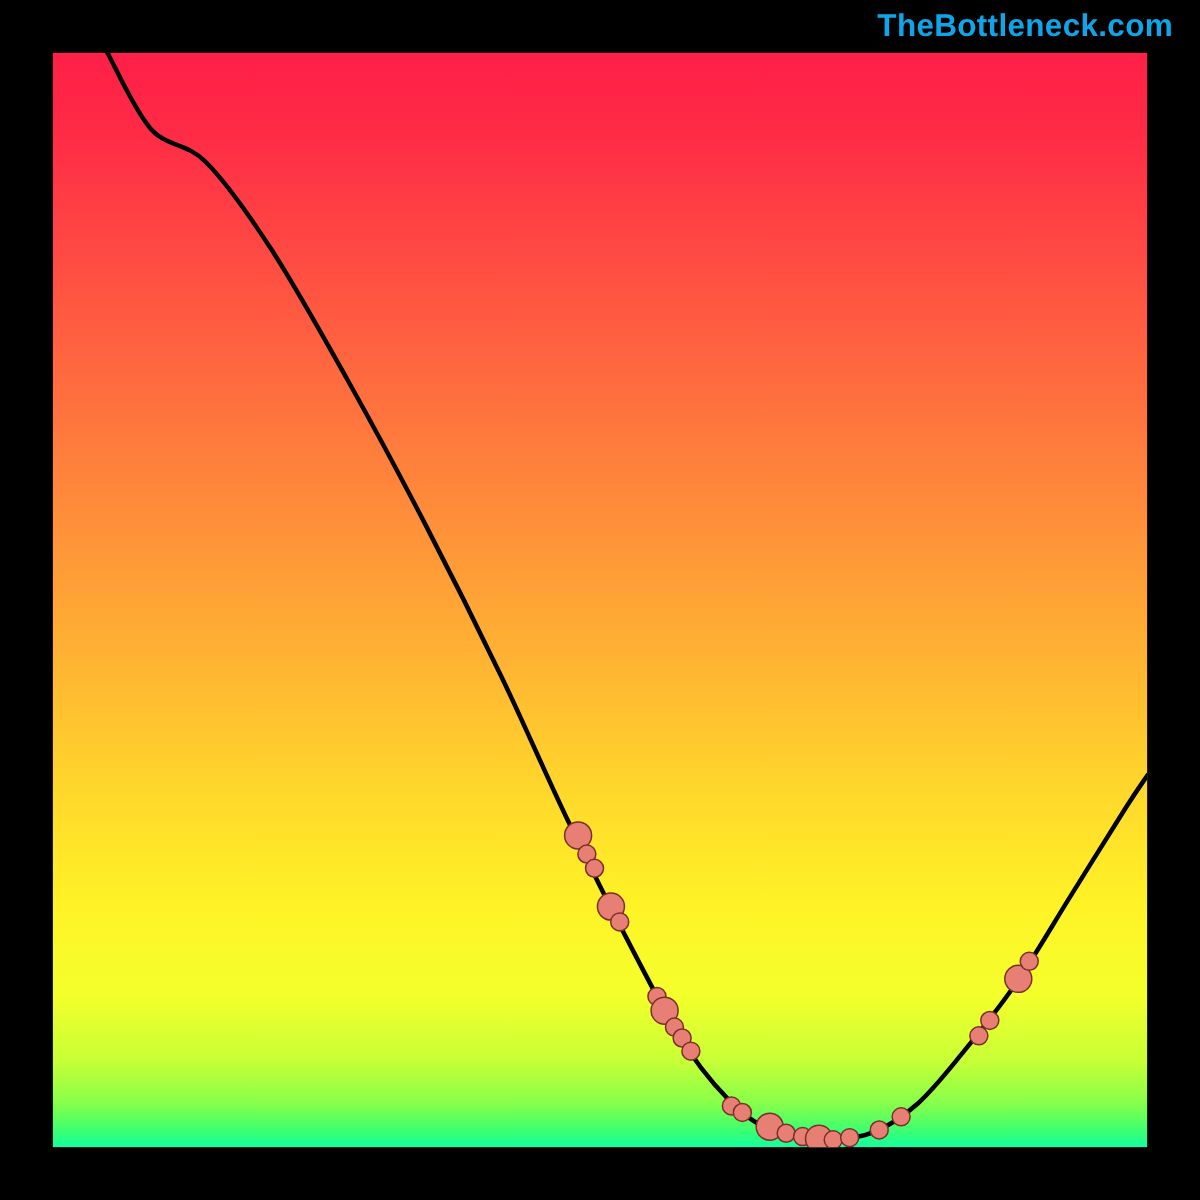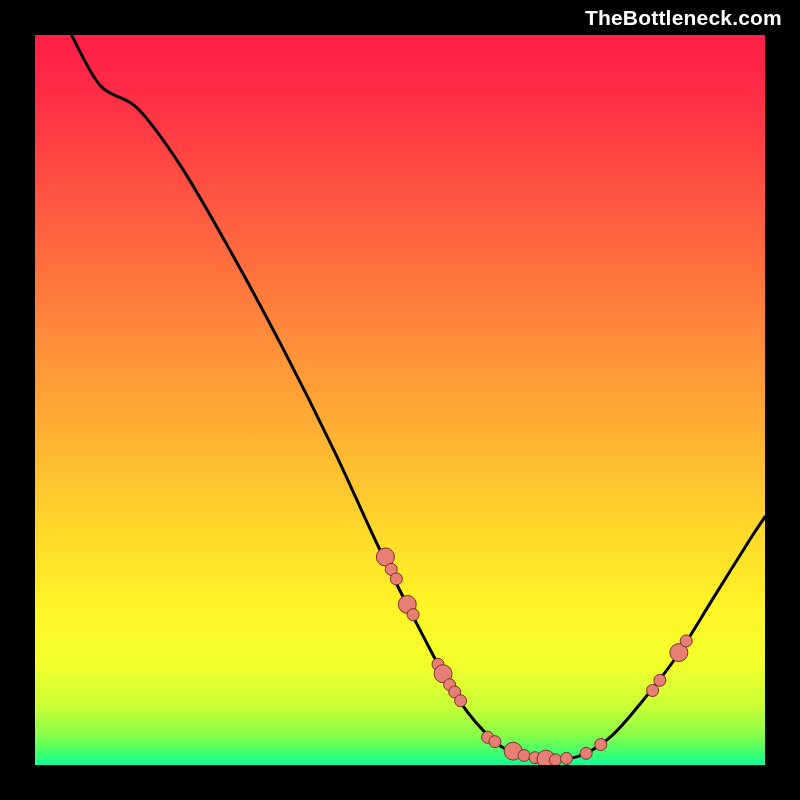--- a/index.html
+++ b/index.html
@@ -13,21 +13,21 @@
   }
   .container {
     position: relative;
     width: 800px;
     height: 800px;
   }
   .watermark {
     position: absolute;
     top: 6px;
     right: 18px;
-    color: #ffffff;
+    color: #0ea5e9;
     font-size: 21px;
     font-weight: bold;
     letter-spacing: 0.2px;
     z-index: 50;
   }
   .plot-area {
     position: absolute;
     left: 35px;
     top: 35px;
     width: 730px;

